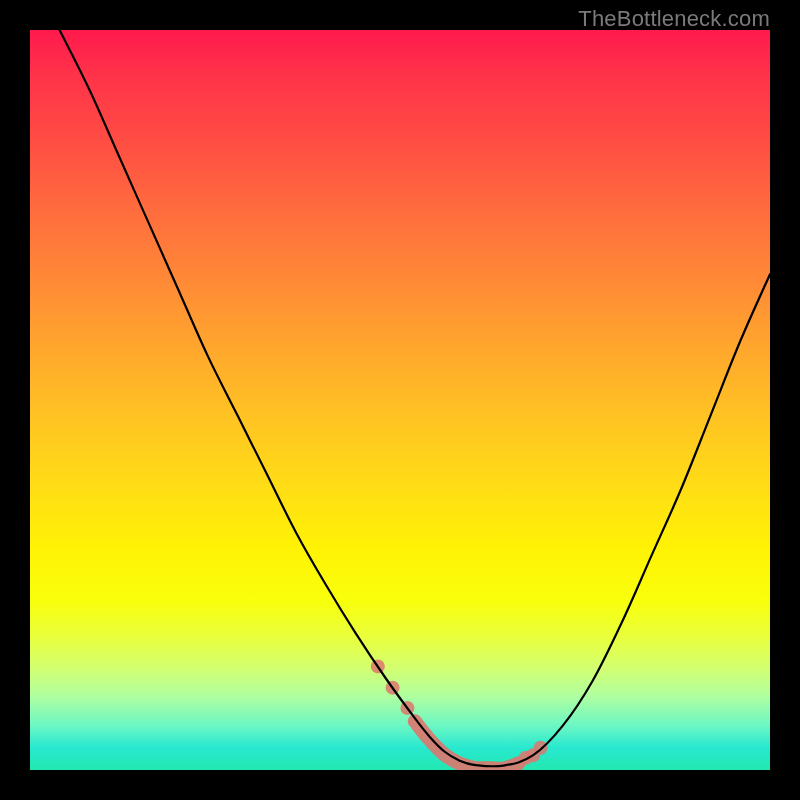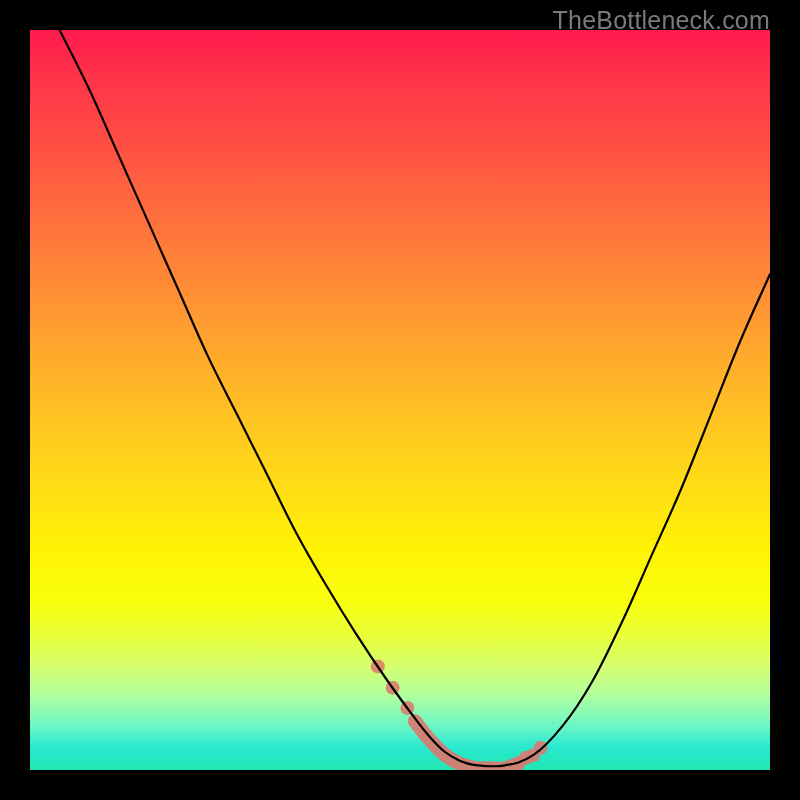--- a/index.html
+++ b/index.html
@@ -42,21 +42,21 @@
       #28e8cf 97%,
       #23e7b0 100%
     );
   }
 
   .attribution {
     position: absolute;
     top: 6px;
     right: 30px;
     color: #7a7a7a;
-    font-size: 25px;
+    font-size: 22px;
     font-weight: 400;
     letter-spacing: 0.2px;
     user-select: none;
   }
 
   svg.overlay {
     position: absolute;
     left: 0;
     top: 0;
   }

